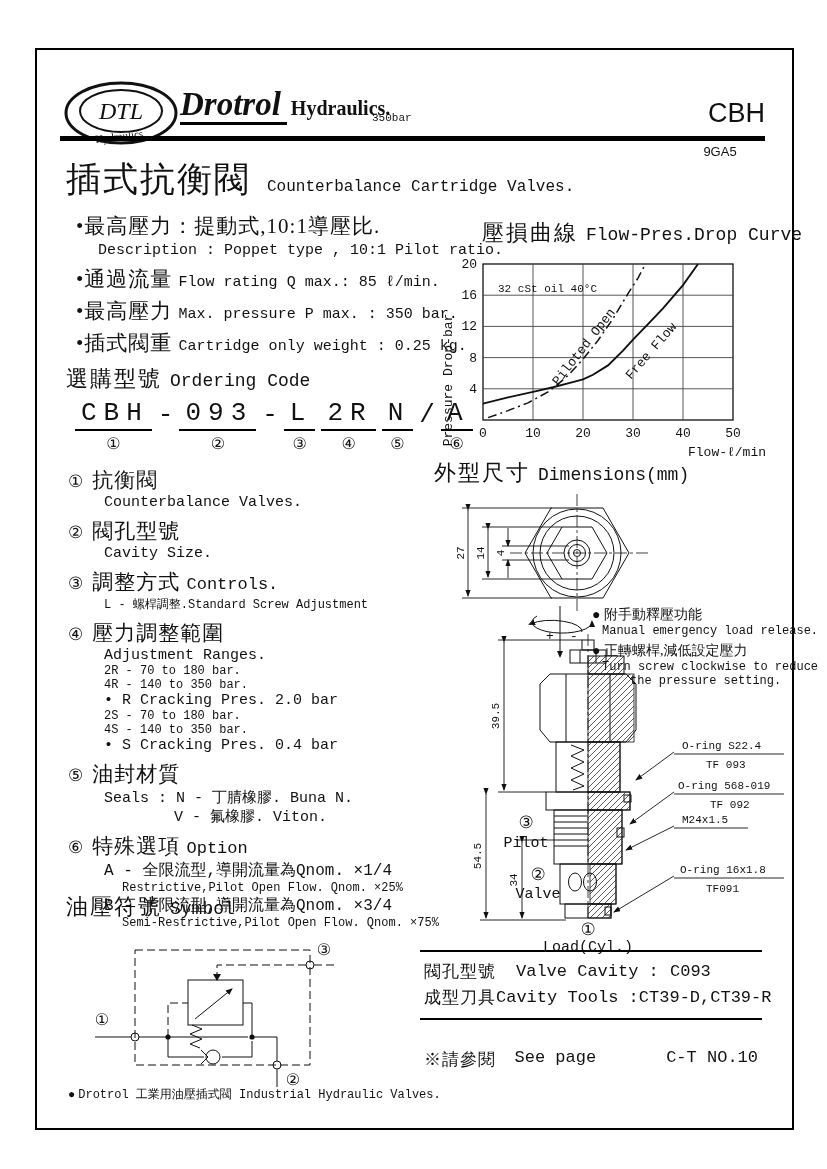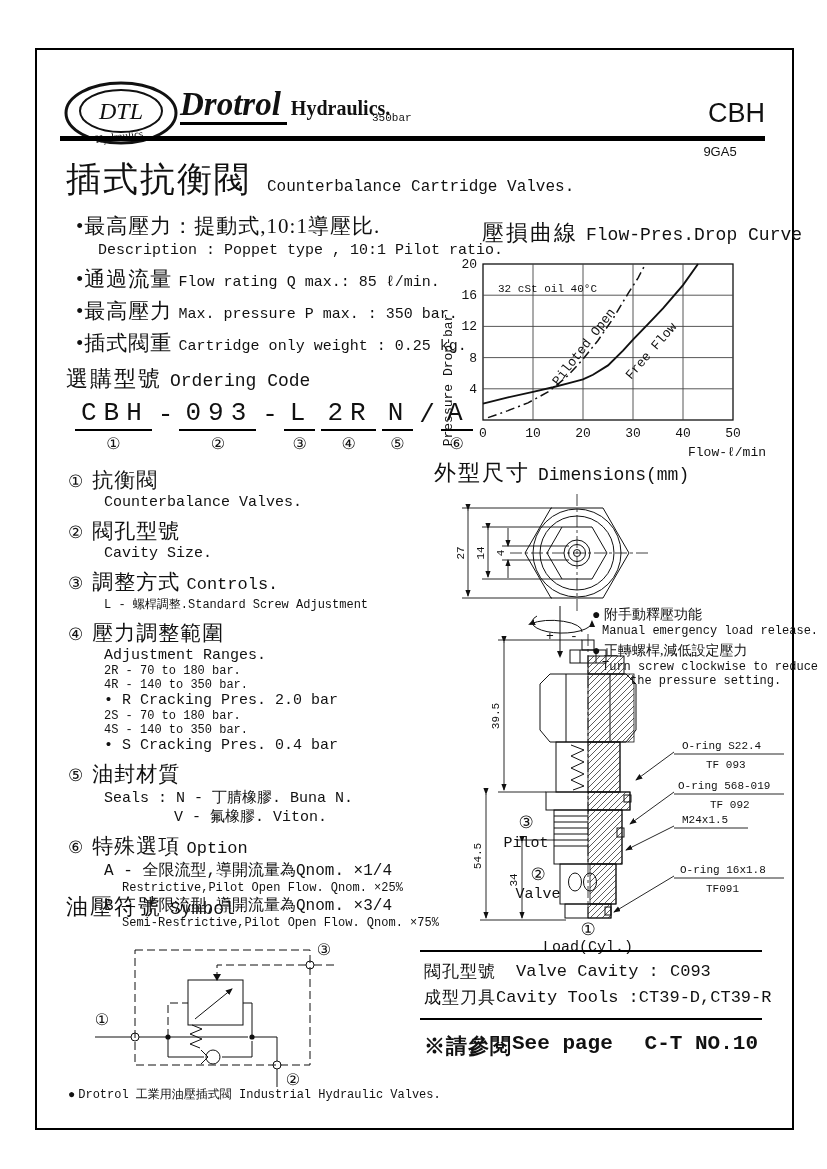--- a/index.html
+++ b/index.html
@@ -62,21 +62,21 @@
   .note-zh{font-size:14px;white-space:nowrap;}
   .note-en{font-size:12px;margin-left:10px;white-space:nowrap;text-align:center;}
   .note-en2{font-size:12px;margin-left:38px;white-space:nowrap;}
 
   
   .cavity{position:absolute;left:420px;top:950px;width:342px;}
   .cav-box{border-top:2px solid #000;border-bottom:2px solid #000;padding:7px 4px;}
   .cav-row{display:flex;font-size:17px;line-height:26px;white-space:nowrap;}
   .cav-row .zh{width:92px;letter-spacing:1px;}
   .cav-row .lbl{width:154px;}
-  .cav-note{display:flex;font-size:21px;margin-top:12px;padding:0 4px;white-space:nowrap;font-weight:bold;}
+  .cav-note{display:flex;font-size:17px;margin-top:28px;padding:0 4px;white-space:nowrap;}
   .cav-note .zh{width:92px;letter-spacing:1px;}
   .cav-note .lbl{width:154px;}
 
   
   .footer{position:absolute;left:68px;top:1086px;font-size:12px;white-space:nowrap;}
 
   
   svg text{fill:#111;}
   .svg-en{font-family:"Liberation Mono","DejaVu Sans Mono",monospace;}
   .svg-zh{font-family:"Liberation Serif","DejaVu Serif",serif;}

